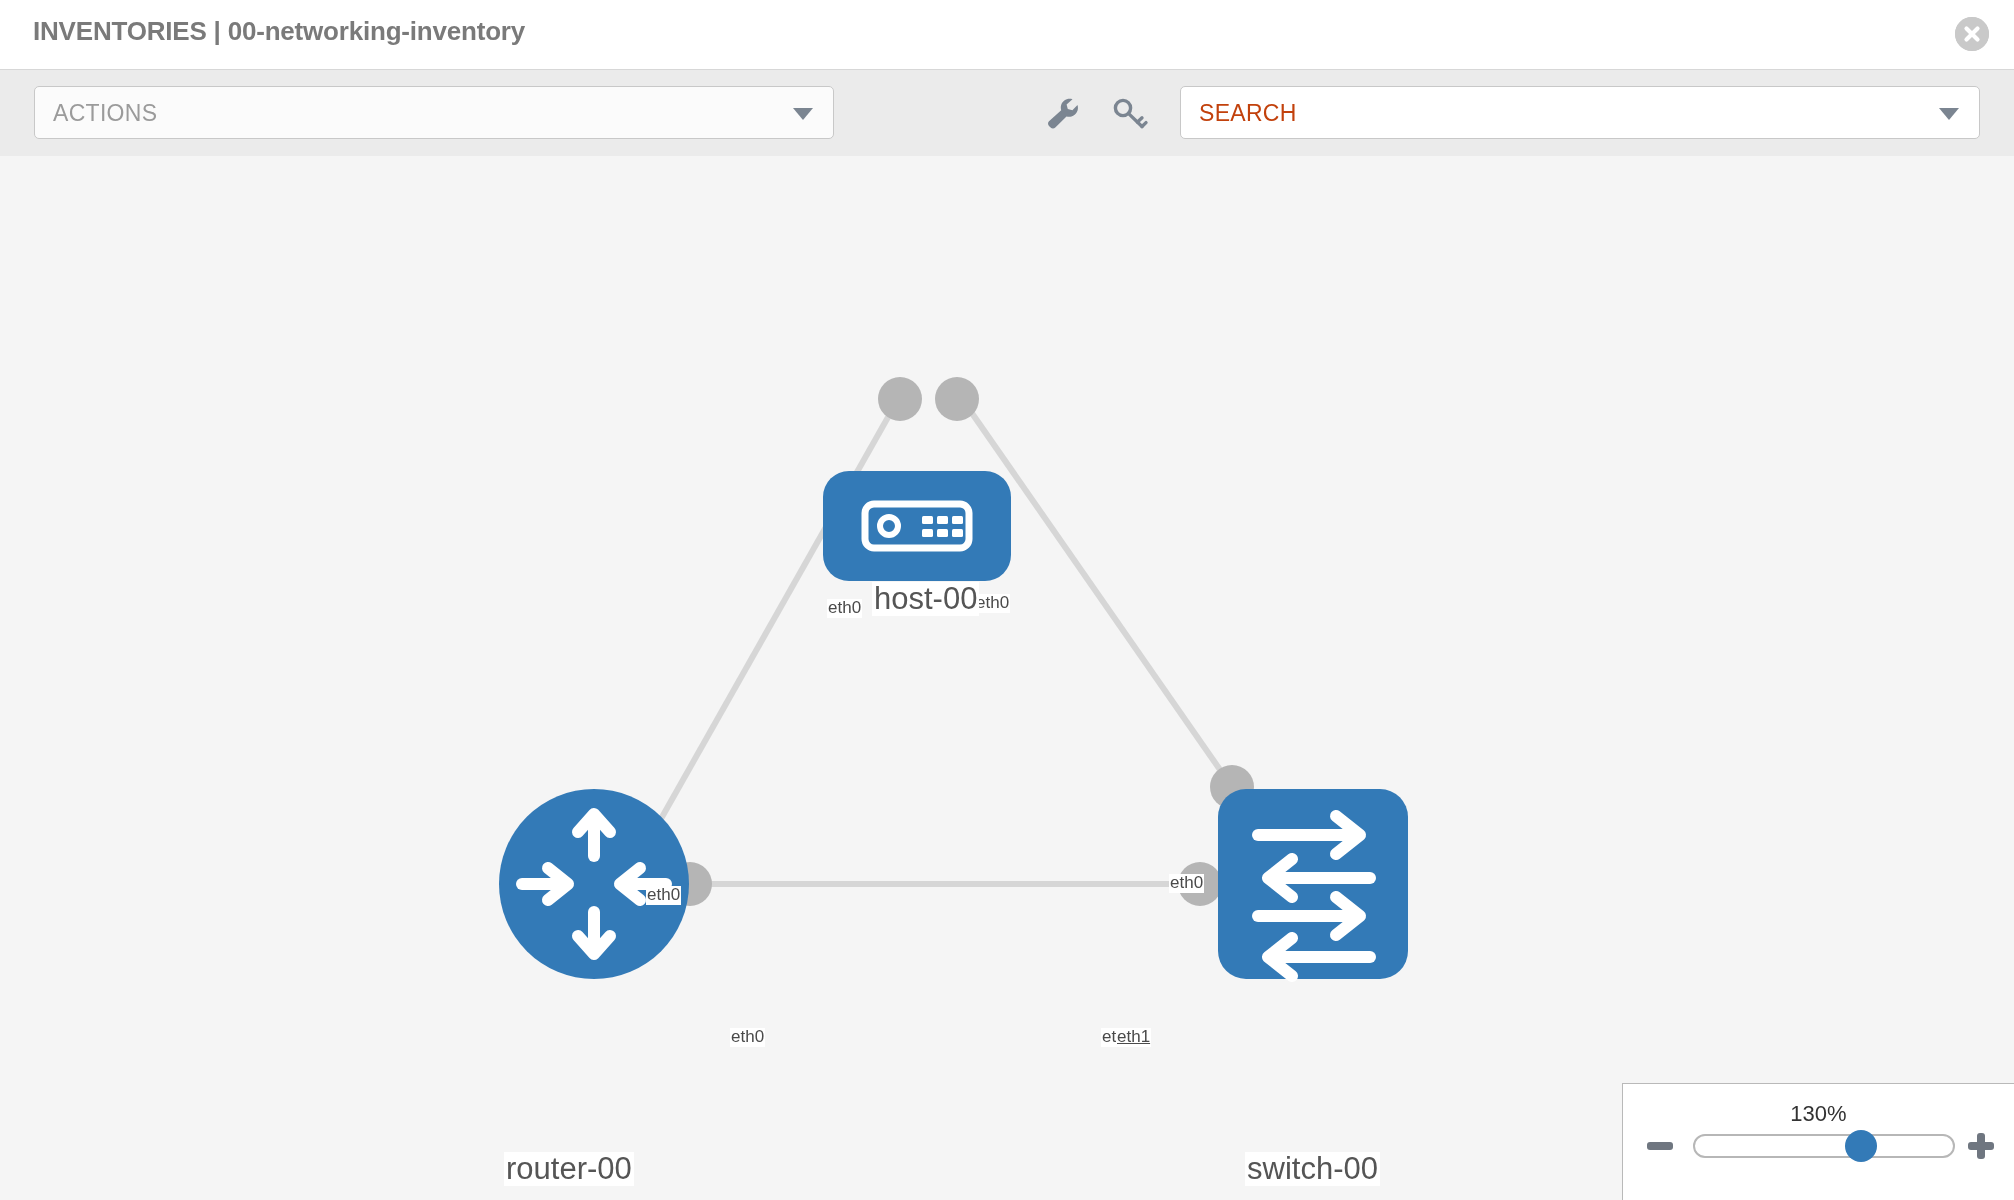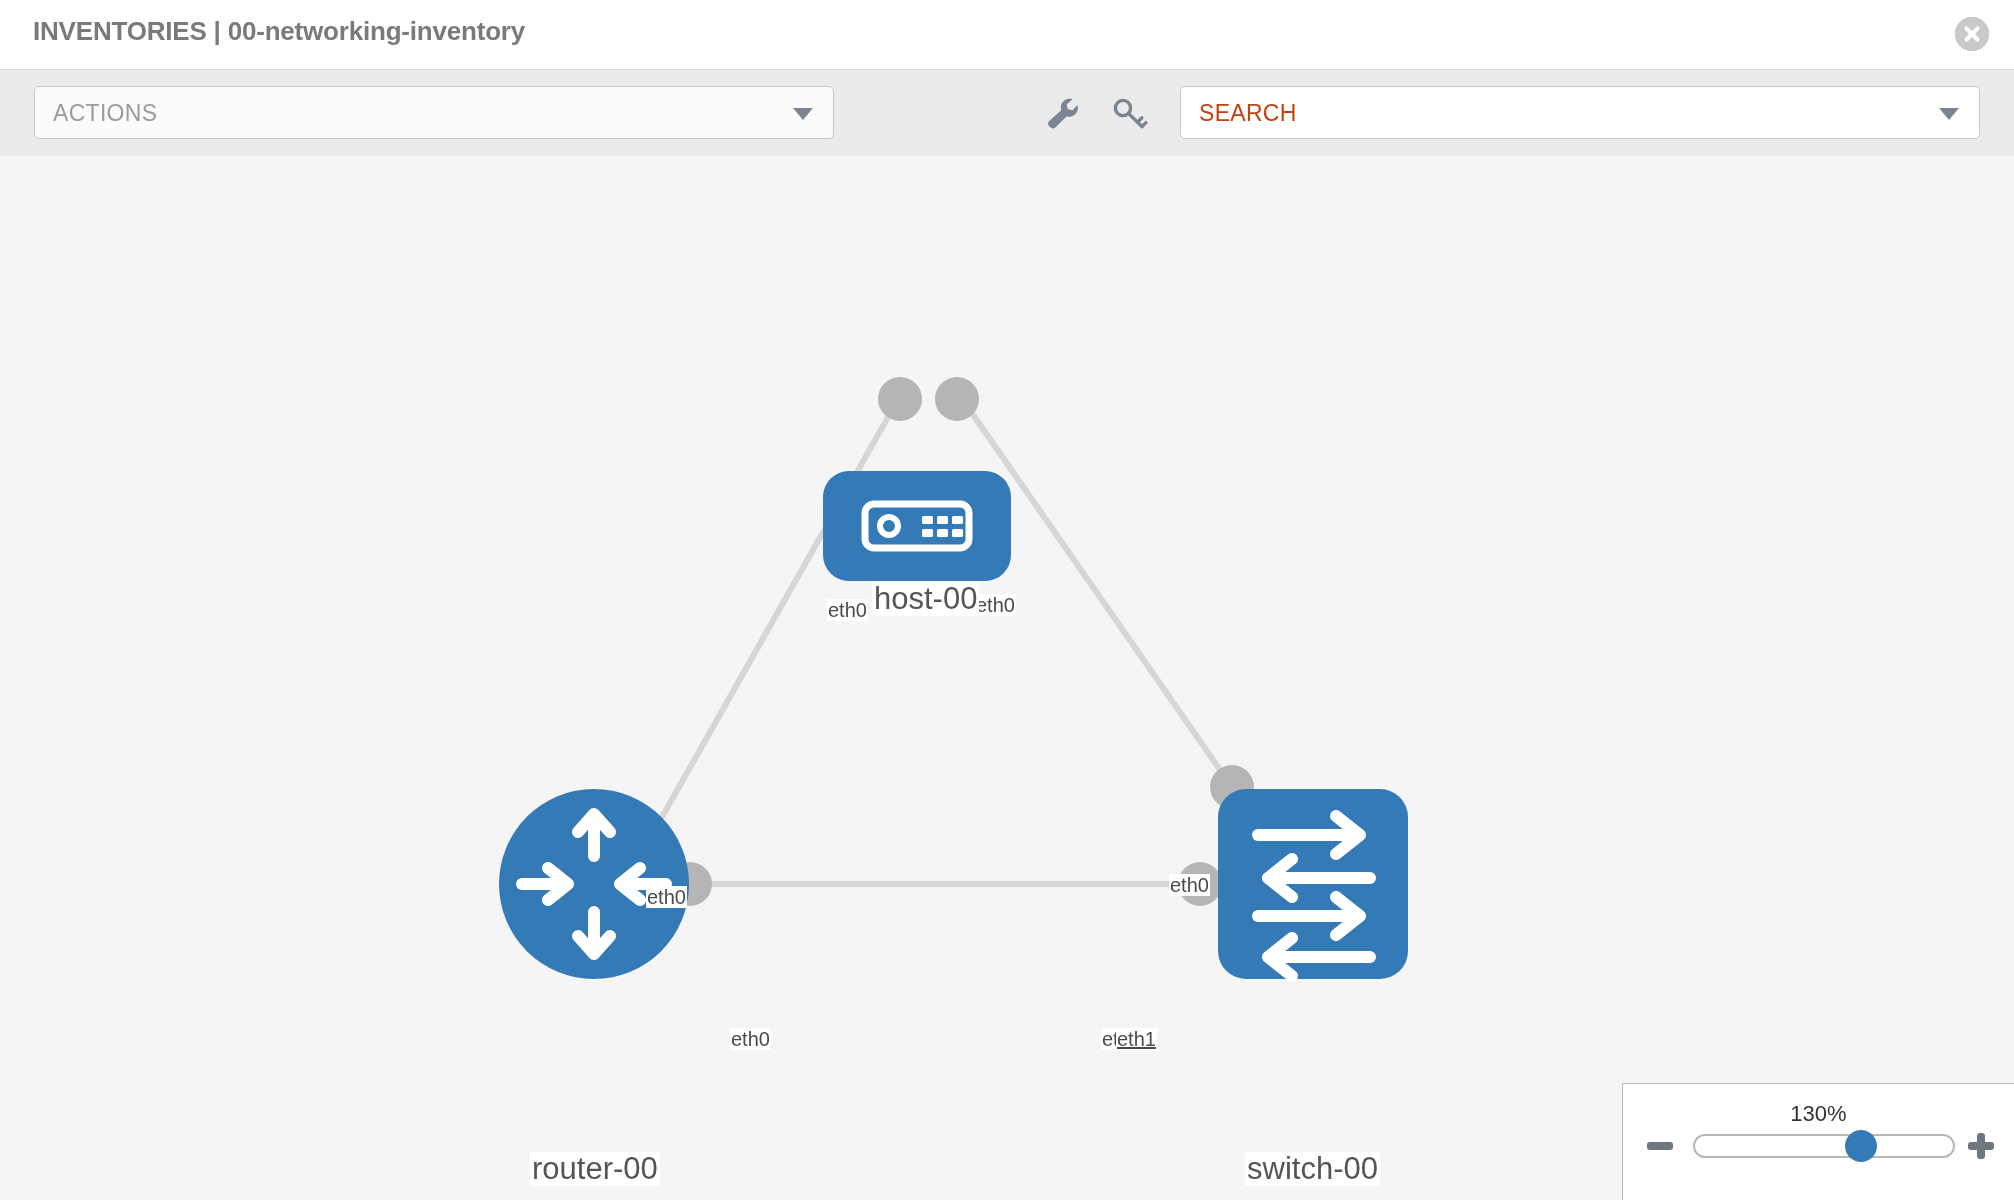--- a/index.html
+++ b/index.html
@@ -139,21 +139,21 @@
     position: absolute;
     font-size: 31px;
     color: #555555;
     background: #ffffff;
     white-space: nowrap;
     padding: 0 2px;
     line-height: 1.1;
   }
   .iface-label {
     position: absolute;
-    font-size: 20px;
+    font-size: 17px;
     color: #4a4a4a;
     background: #ffffff;
     white-space: nowrap;
     padding: 0 1px;
     line-height: 1.1;
   }
 
   
   .zoom-panel {
     position: absolute;
@@ -339,21 +339,21 @@
 
     <div class="iface-label" style="left:827px; top:443px;">eth0</div>
     <div class="iface-label" style="left:975px; top:438px;">eth0</div>
     <div class="iface-label" style="left:646px; top:730px;">eth0</div>
     <div class="iface-label" style="left:1169px; top:718px;">eth0</div>
     <div class="iface-label" style="left:730px; top:872px;">eth0</div>
     <div class="iface-label" style="left:1101px; top:872px;">eth0</div>
     <div class="iface-label" style="left:1116px; top:872px;text-decoration:underline;">eth1</div>
 
     <div class="node-label" style="left:872px; top:426px;">host-00</div>
-    <div class="node-label" style="left:530px; top:996px;text-align:right;">router-00</div>
+    <div class="node-label" style="left:504px; top:996px;text-align:right;">router-00</div>
     <div class="node-label" style="left:1245px; top:996px;">switch-00</div>
 
   </div>
 
   <div class="zoom-panel">
     <div class="zoom-value">130%</div>
     <div class="zoom-minus">
       <span class="bar"></span>
     </div>
     <div class="zoom-track"></div>

